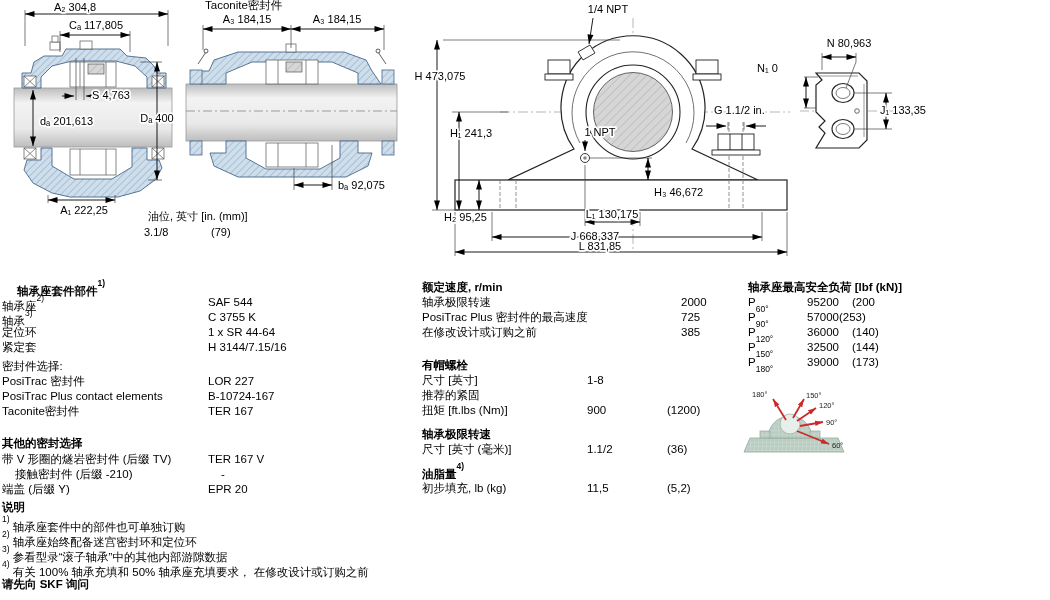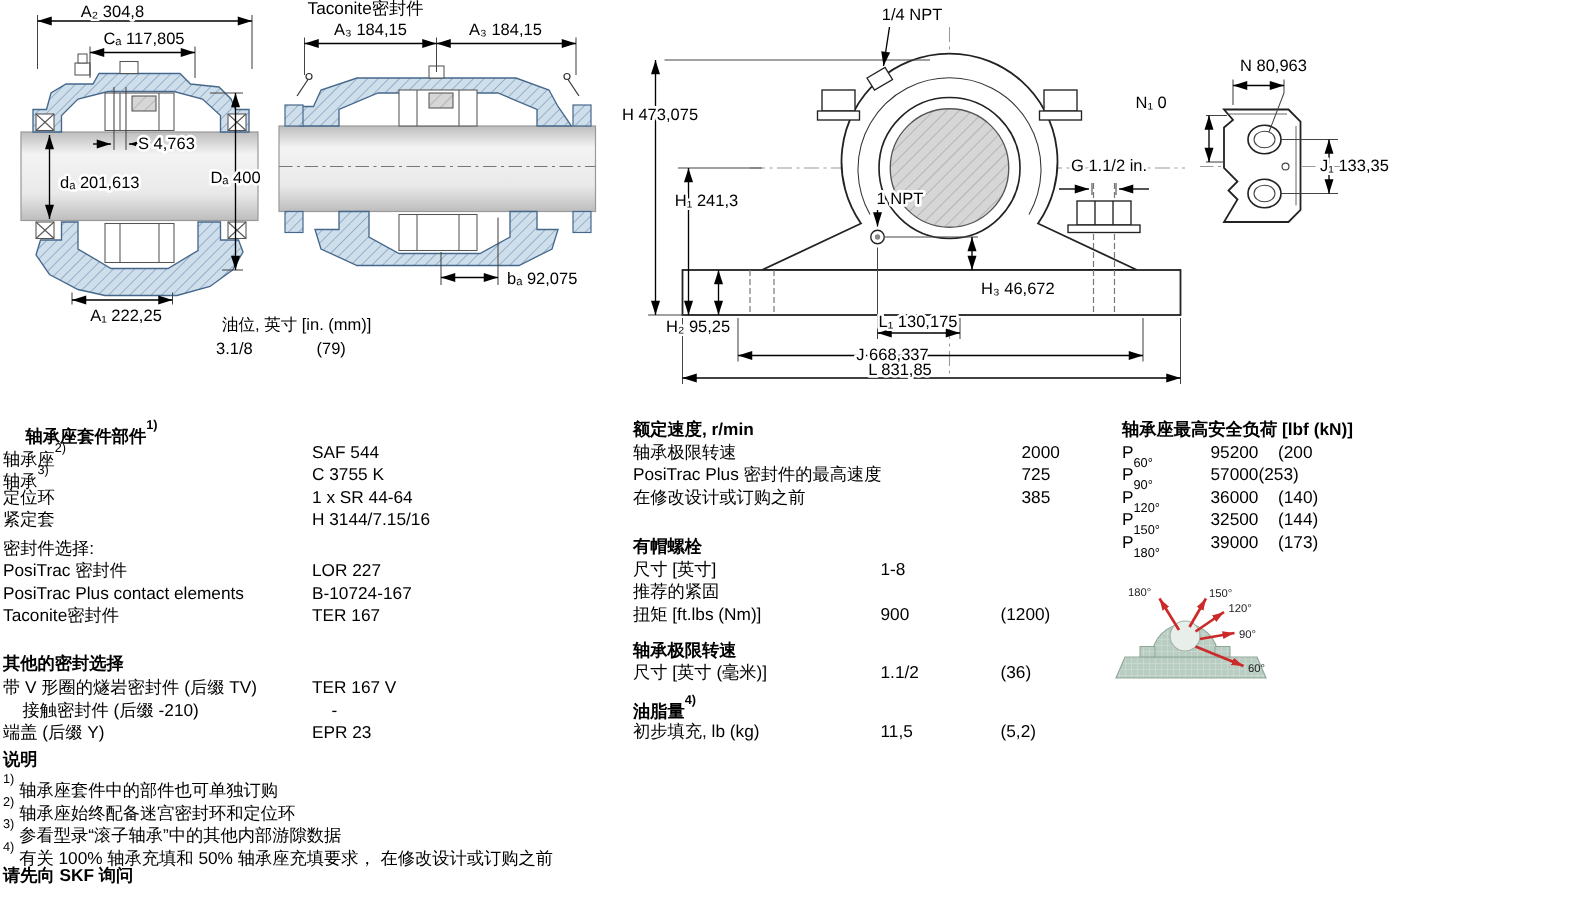--- a/index.html
+++ b/index.html
@@ -249,21 +249,21 @@
 <div class="t-row" style="left:2px;top:340px"><span>紧定套</span><span class="val" style="left:206px">H 3144/7.15/16</span></div>
 
 <div class="t-row" style="left:2px;top:359px"><span>密封件选择:</span></div>
 <div class="t-row" style="left:2px;top:374px"><span>PosiTrac 密封件</span><span class="val" style="left:206px">LOR 227</span></div>
 <div class="t-row" style="left:2px;top:389px"><span>PosiTrac Plus contact elements</span><span class="val" style="left:206px">B-10724-167</span></div>
 <div class="t-row" style="left:2px;top:404px"><span>Taconite密封件</span><span class="val" style="left:206px">TER 167</span></div>
 
 <div class="t-row t-hdr" style="left:2px;top:436px"><span>其他的密封选择</span></div>
 <div class="t-row" style="left:2px;top:452px"><span>带 V 形圈的燧岩密封件 (后缀 TV)</span><span class="val" style="left:206px">TER 167 V</span></div>
 <div class="t-row" style="left:15px;top:467px"><span>接触密封件 (后缀 -210)</span><span class="val" style="left:206px">-</span></div>
-<div class="t-row" style="left:2px;top:482px"><span>端盖 (后缀 Y)</span><span class="val" style="left:206px">EPR 23</span></div>
+<div class="t-row" style="left:2px;top:482px"><span>端盖 (后缀 Y)</span><span class="val" style="left:206px">EPR 20</span></div>
 
 <div class="t-row t-hdr" style="left:2px;top:500px"><span>说明</span></div>
 <div class="t-row" style="left:2px;top:516px"><sup class="s">1)</sup> <span>轴承座套件中的部件也可单独订购</span></div>
 <div class="t-row" style="left:2px;top:531px"><sup class="s">2)</sup> <span>轴承座始终配备迷宫密封环和定位环</span></div>
 <div class="t-row" style="left:2px;top:546px"><sup class="s">3)</sup> <span>参看型录“滚子轴承”中的其他内部游隙数据</span></div>
 <div class="t-row" style="left:2px;top:561px"><sup class="s">4)</sup> <span>有关 100% 轴承充填和 50% 轴承座充填要求， 在修改设计或订购之前</span></div>
 <div class="t-row t-hdr" style="left:2px;top:577px"><span>请先向 SKF 询问</span></div>
 
 <div class="t-row t-hdr" style="left:422px;top:280px"><span>额定速度, r/min</span></div>
 <div class="t-row" style="left:422px;top:295px"><span>轴承极限转速</span><span class="val" style="left:259px">2000</span></div>

